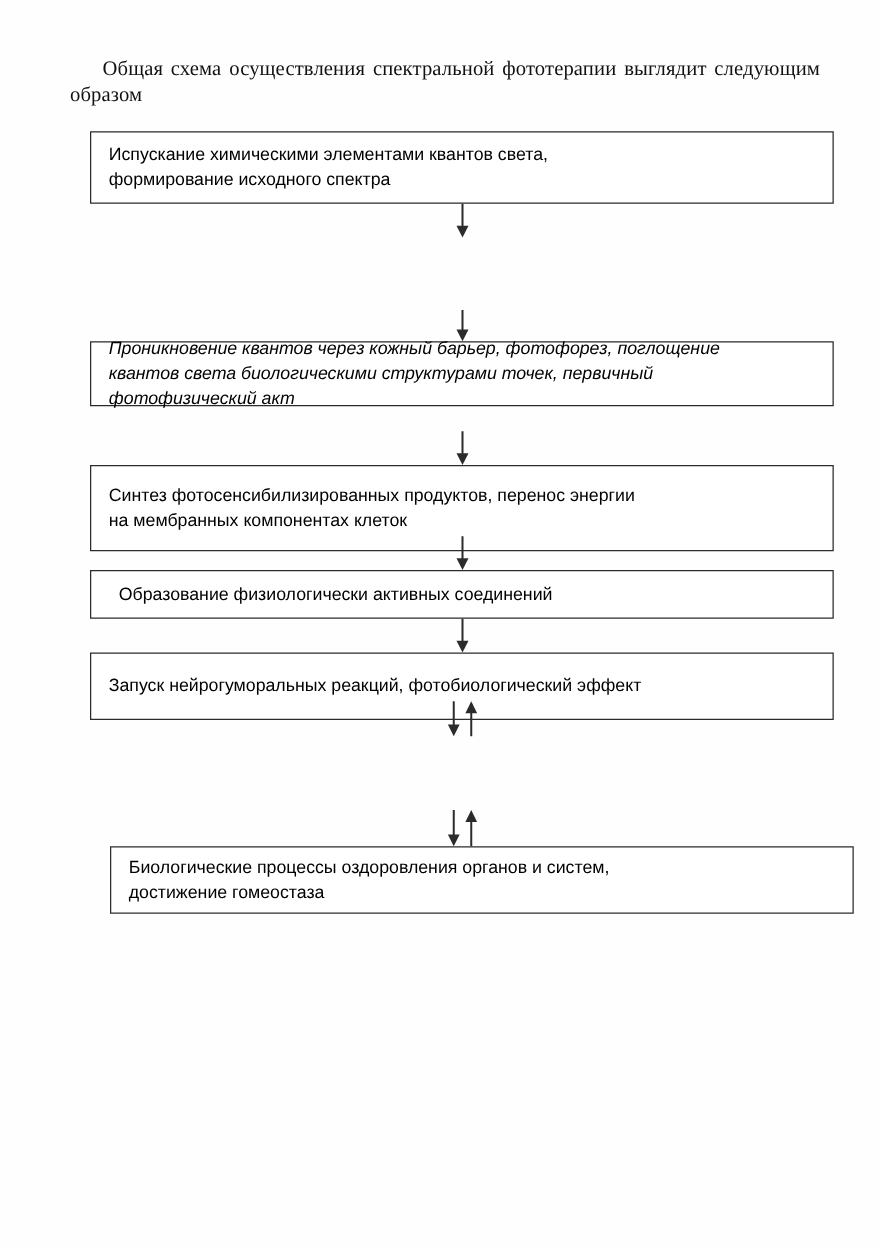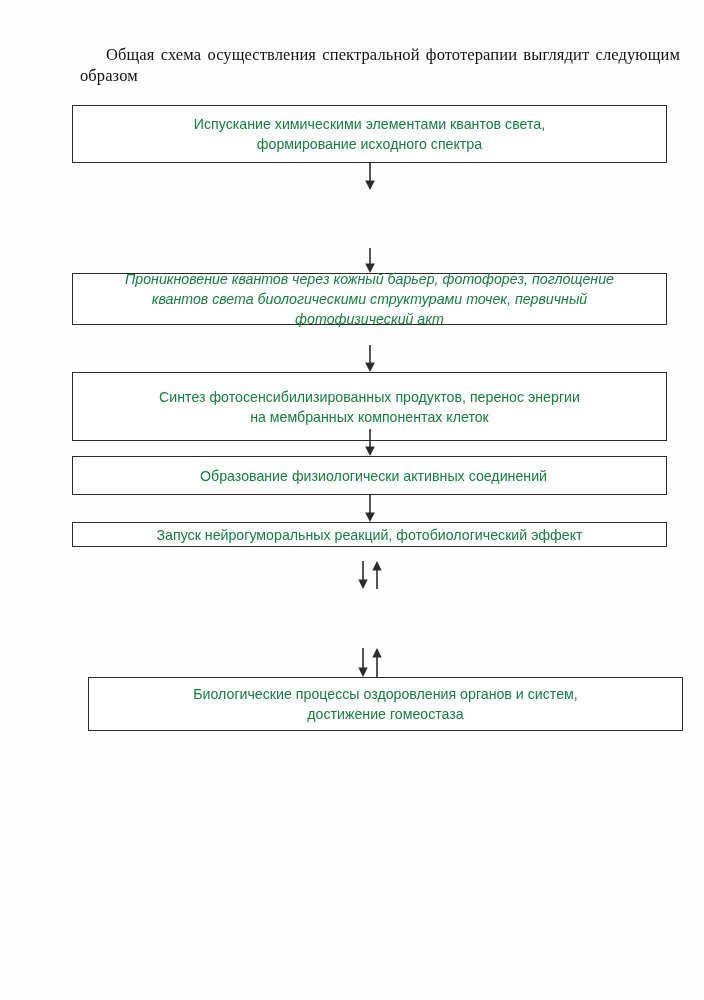--- a/index.html
+++ b/index.html
@@ -18,21 +18,21 @@
 
   .page {
     position: absolute;
     inset: 0;
     background: #fefefe;
   }
 
   
   .title {
     position: absolute;
-    left: 80px;
+    left: 56px;
     top: 44px;
     width: 600px;
     font-family: "Liberation Serif", serif;
     font-size: 16.5px;
     line-height: 21px;
     color: #111;
     text-align: justify;
     text-indent: 26px;
     letter-spacing: 0.1px;
   }
@@ -49,35 +49,34 @@
   .node {
     position: absolute;
     left: 72px;
     width: 595px;
     box-sizing: border-box;
     border: 1.4px solid #2b2b2b;
     background: #ffffff;
     display: flex;
     align-items: center;
     justify-content: center;
-    text-align: center;
     font-family: "Liberation Sans", sans-serif;
     font-size: 14.2px;
     line-height: 20px;
-    color: #15803d;
+    color: #000000;
     padding: 4px 14px;
   }
   .node span { display: block; width: 100%; white-space: pre-line; }
 
   .n1 { top: 105px; height: 58px; }
   .n2 { top: 190px; height: 58px; }
   .n3 { top: 273px; height: 52px; font-style: italic; }
   .n4 { top: 372px; height: 69px; }
   .n5 { top: 456px; height: 39px; padding-left: 22px; }
-  .n6 { top: 522px; height: 25px; }
+  .n6 { top: 522px; height: 54px; }
   .n7 { top: 589px; height: 59px; }
   .n8 { top: 677px; height: 54px; margin-left: 16px; }
 
   
   .conn {
     position: absolute;
     left: 0;
     width: 704px;
   }
   .conn svg { display: block; overflow: visible; }

